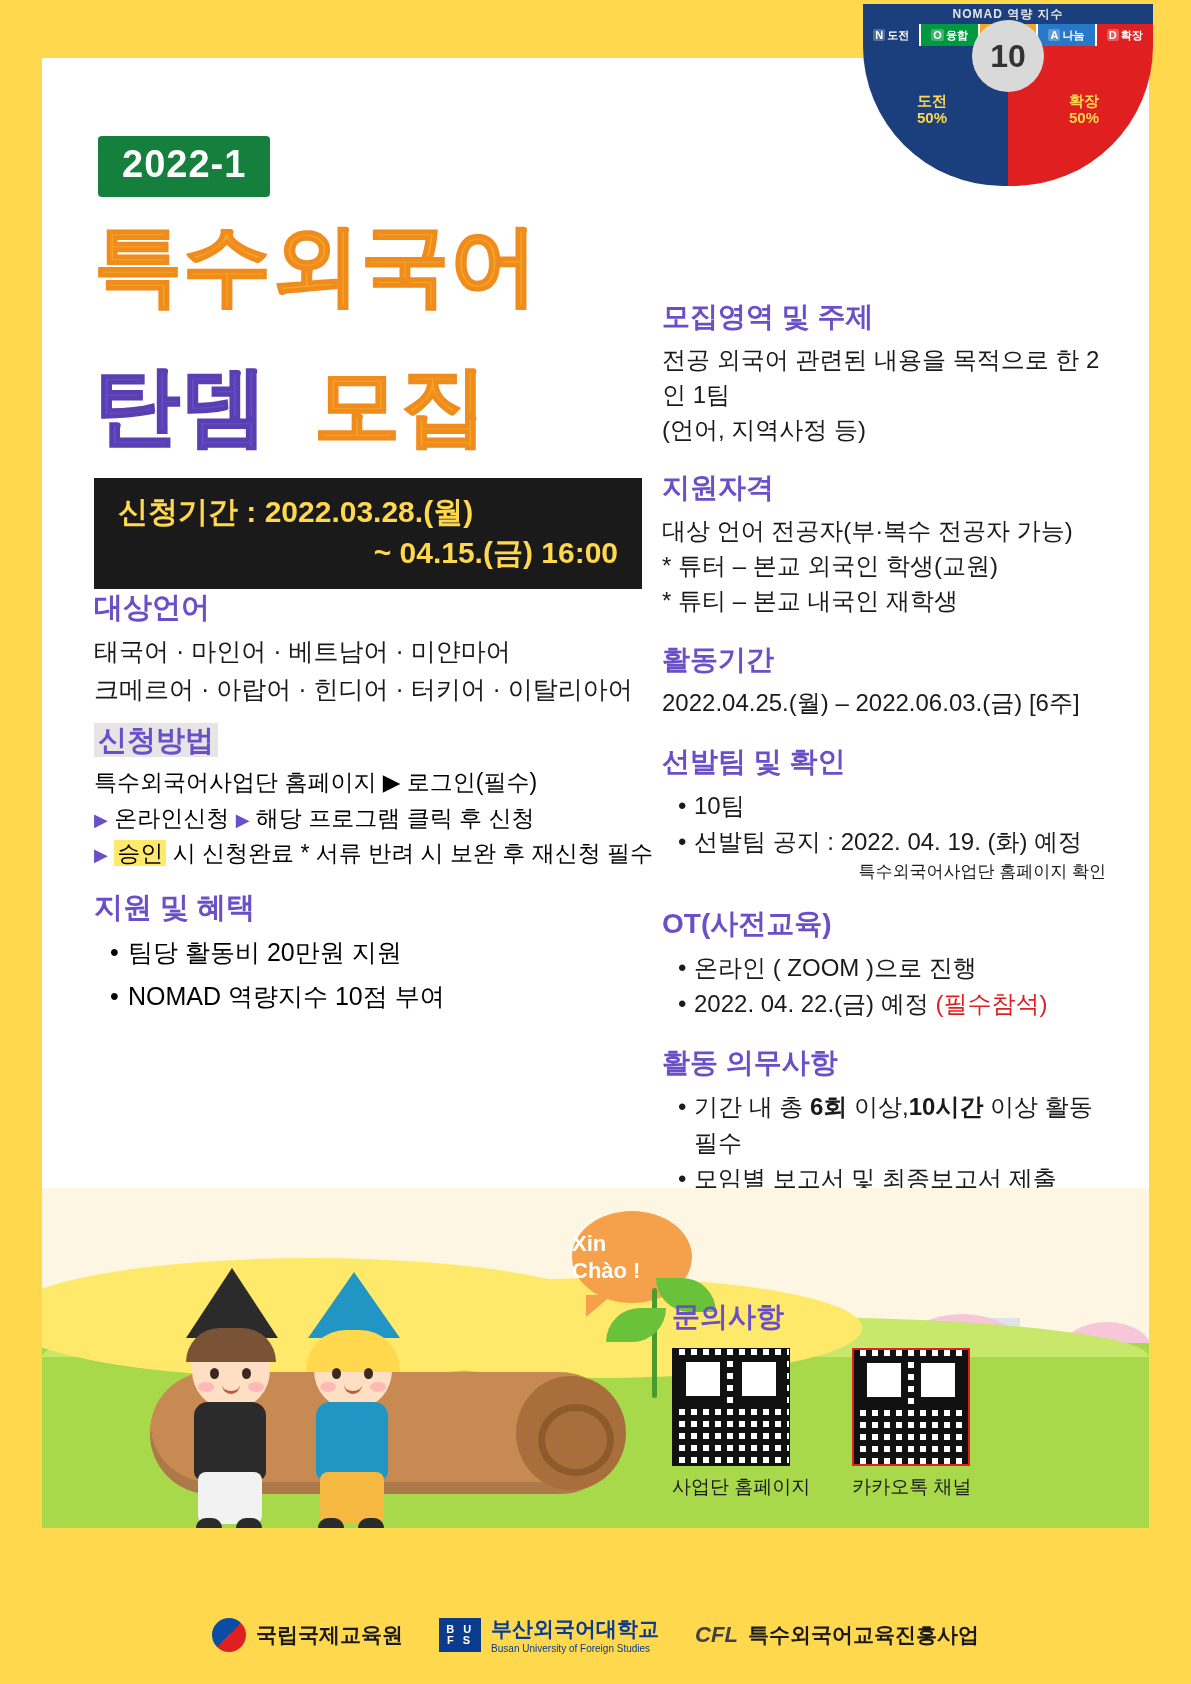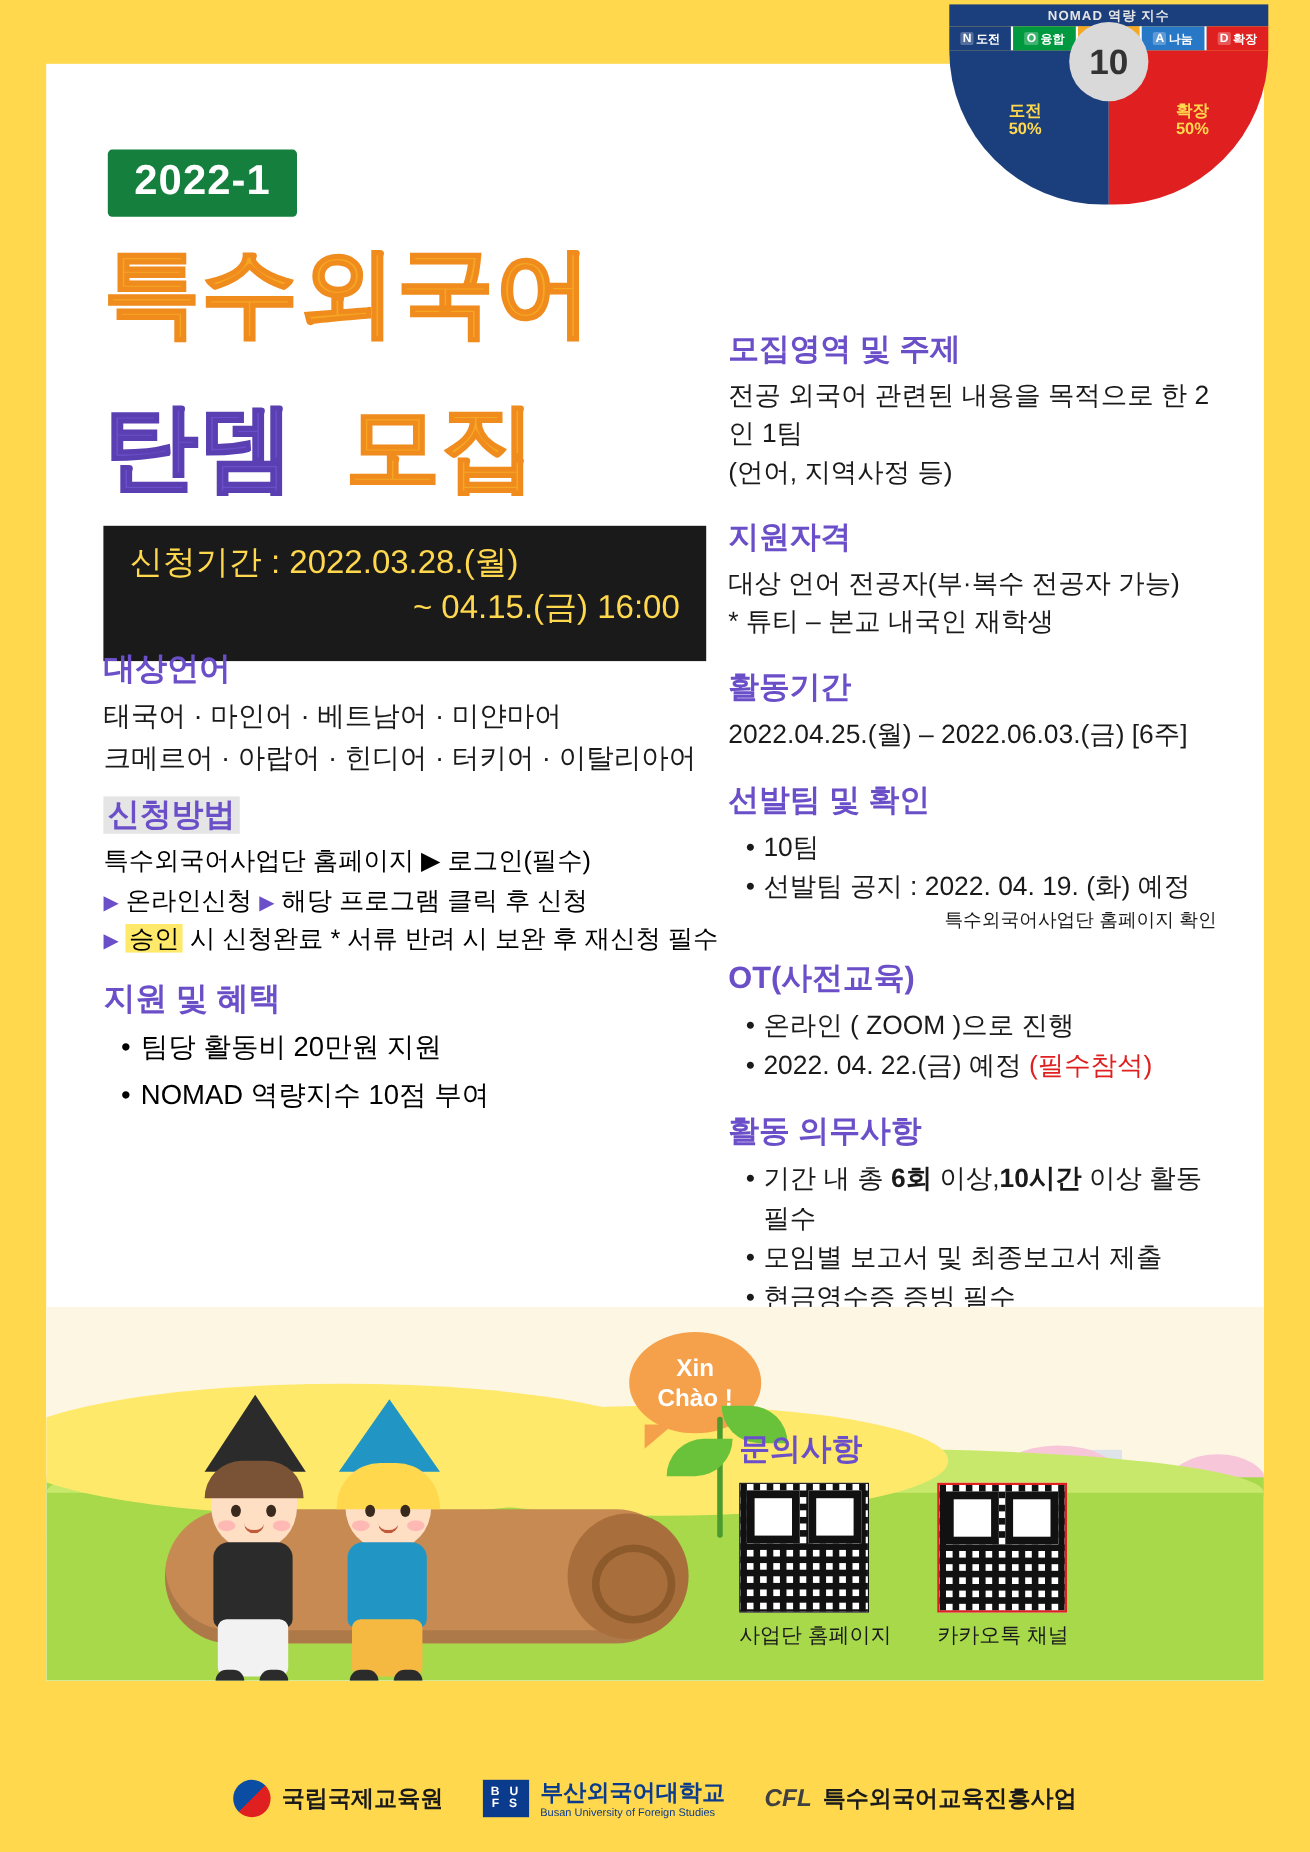--- a/index.html
+++ b/index.html
@@ -99,21 +99,21 @@
   }
   .title-2b {
     position: absolute; left: 272px; top: 290px;
     font-size: 86px; font-weight: bold; color: #f5a623;
     letter-spacing: 1px;
     -webkit-text-stroke: 2px #f08c1e;
   }
   .period-box {
     position: absolute; left: 52px; top: 420px;
     width: 548px; background: #1a1a1a; color: #ffd84d;
-    padding: 14px 24px 28px; font-size: 30px; font-weight: normal;
+    padding: 14px 24px 16px; font-size: 30px; font-weight: bold;
     line-height: 1.35;
   }
   .period-box .line2 { text-align: right; }
 
   .sec-h {
     color: #6b4fc9; font-weight: bold; font-size: 29px;
   }
   .sec-h.boxed { background: #e5e5e5; display: inline; padding: 1px 4px; }
   .body-t { font-size: 25px; color: #1a1a1a; line-height: 1.5; }
 
@@ -207,21 +207,21 @@
   .body-a { position: absolute; left: 2px; top: 80px; width: 72px; height: 78px; background: #2b2b2b; border-radius: 14px 14px 8px 8px;}
   .body-b { position: absolute; left: 2px; top: 80px; width: 72px; height: 78px; background: #2196c4; border-radius: 14px 14px 8px 8px;}
   .legs-a { position: absolute; left: 6px; top: 150px; width: 64px; height: 52px; background: #f2f2f2; border-radius: 8px;}
   .legs-b { position: absolute; left: 6px; top: 150px; width: 64px; height: 52px; background: #f5b942; border-radius: 8px;}
   .shoe { position: absolute; top: 196px; width: 26px; height: 20px; background: #2b2b2b; border-radius: 10px;}
   .shoe.l { left: 4px; } .shoe.r { left: 44px; }
   .bubble {
     position: absolute; left: 530px; bottom: 225px;
     width: 120px; height: 92px; background: #f5a14b; border-radius: 50%;
     color: #fff; font-size: 22px; font-weight: bold;
-    display: flex; flex-direction: column; align-items: center; justify-content: center;
+    display: flex; flex-direction: column; align-items: flex-start; justify-content: center;
     line-height: 1.25;
   }
   .bubble:after {
     content:""; position:absolute; left: 14px; bottom: -14px;
     width: 0; height: 0; border-top: 22px solid #f5a14b;
     border-right: 26px solid transparent;
   }
   .plant { position: absolute; left: 560px; bottom: 130px; width: 110px; height: 120px; }
   .stem { position: absolute; left: 50px; bottom: 0; width: 5px; height: 110px; background: #4b9a2e; border-radius: 3px;}
   .leaf { position: absolute; width: 60px; height: 34px; background: #69c23a; border-radius: 0 40px 0 40px;}
@@ -319,20 +319,21 @@
 
     <div class="r-block">
       <h3>모집영역 및 주제</h3>
       <p>전공 외국어 관련된 내용을 목적으로 한 2인 1팀</p>
       <p>(언어, 지역사정 등)</p>
     </div>
 
     <div class="r-block">
       <h3>지원자격</h3>
       <p>대상 언어 전공자(부·복수 전공자 가능)</p>
+      <p>* 튜터 – 본교 외국인 학생(교원)</p>
       <p>* 튜티 – 본교 내국인 재학생</p>
     </div>
 
     <div class="r-block">
       <h3>활동기간</h3>
       <p>2022.04.25.(월) – 2022.06.03.(금) [6주]</p>
     </div>
 
     <div class="r-block">
       <h3>선발팀 및 확인</h3>

